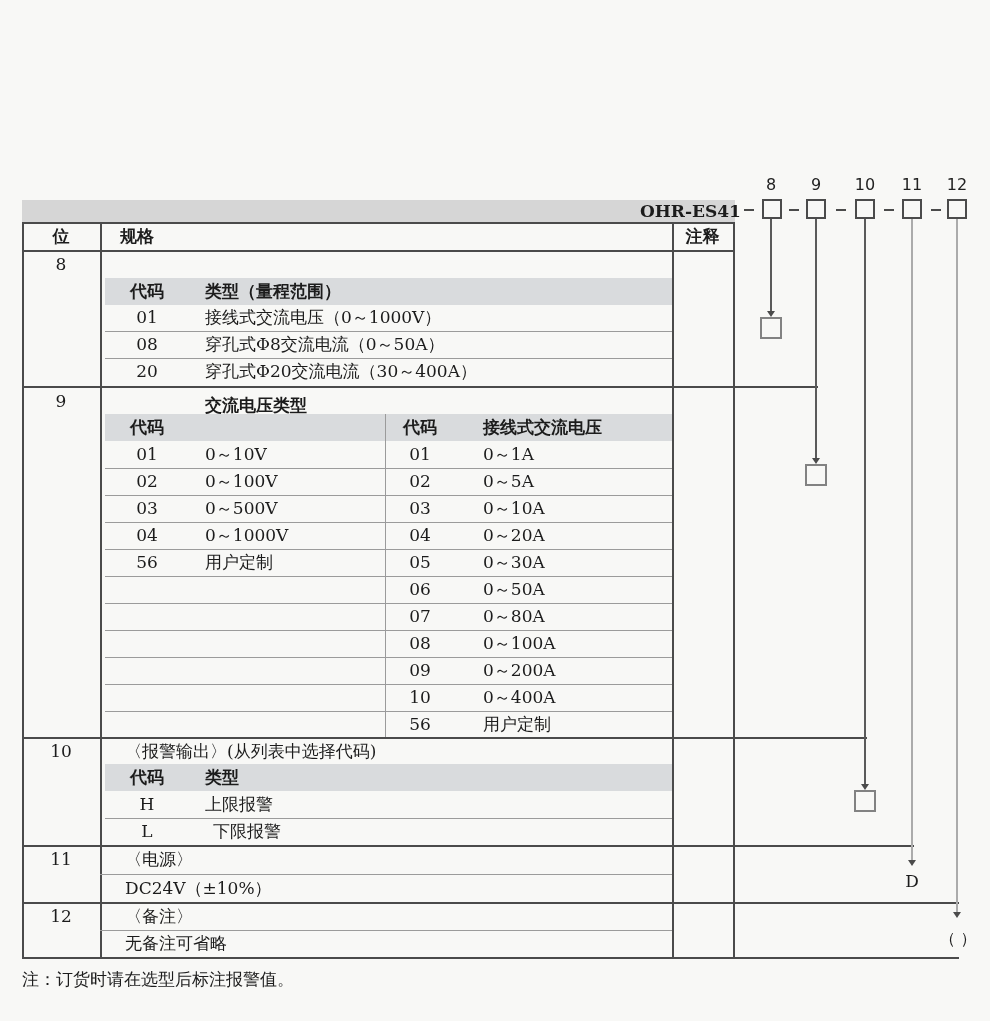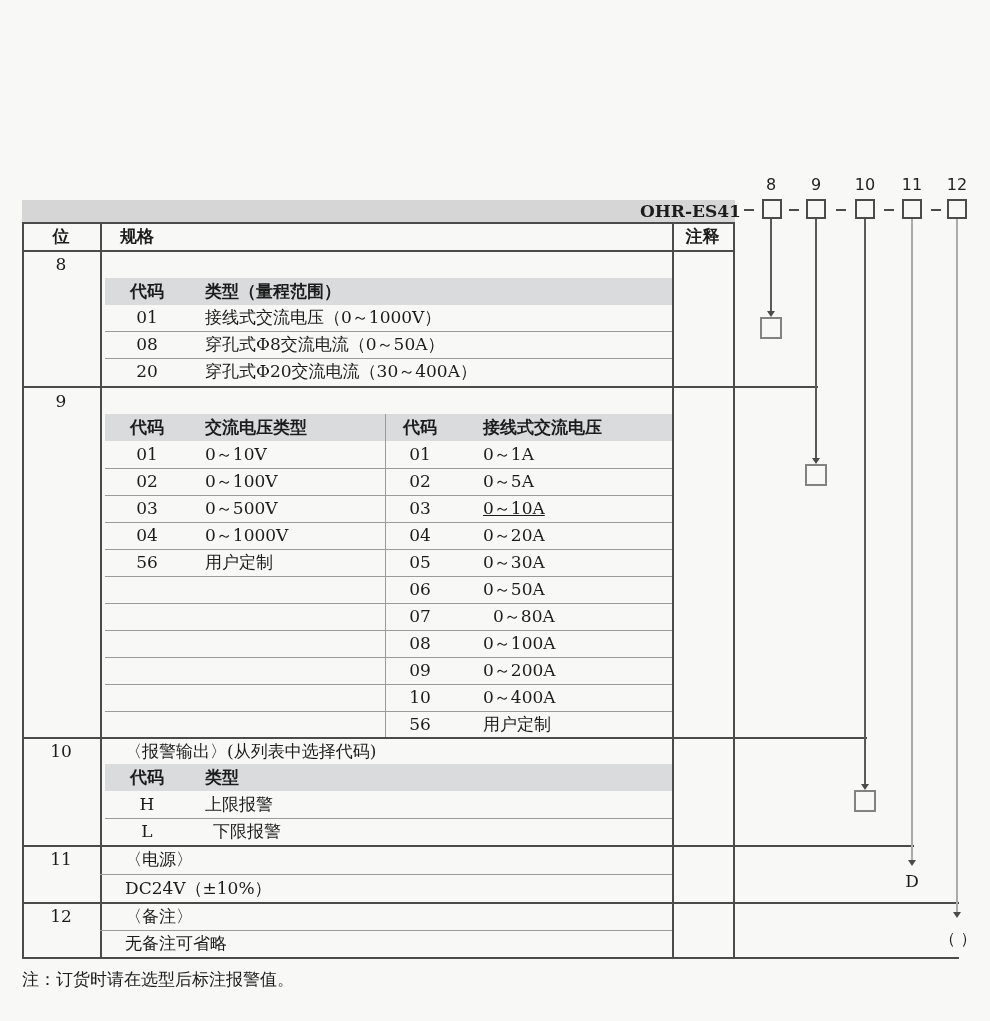--- a/index.html
+++ b/index.html
@@ -99,49 +99,49 @@
   <span class="t b" style="left:205px;top:278px;">类型（量程范围）</span>
   <span class="t ctr" style="left:105px;top:304px;width:84px;">01</span>
   <span class="t" style="left:205px;top:304px;">接线式交流电压（0～1000V）</span>
   <span class="t ctr" style="left:105px;top:331px;width:84px;">08</span>
   <span class="t" style="left:205px;top:331px;">穿孔式Φ8交流电流（0～50A）</span>
   <span class="t ctr" style="left:105px;top:358px;width:84px;">20</span>
   <span class="t" style="left:205px;top:358px;">穿孔式Φ20交流电流（30～400A）</span>
 
   <span class="t ctr" style="left:22px;top:387px;width:78px;line-height:28px;">9</span>
   <span class="t b ctr" style="left:105px;top:414px;width:84px;">代码</span>
-  <span class="t b" style="left:205px;top:414px;">交流电压类型</span>
+  <span class="t b" style="left:205px;top:392px;">交流电压类型</span>
   <span class="t b ctr" style="left:385px;top:414px;width:70px;">代码</span>
   <span class="t b" style="left:483px;top:414px;">接线式交流电压</span>
 
   <span class="t ctr" style="left:105px;top:441px;width:84px;">01</span>
   <span class="t" style="left:205px;top:441px;">0～10V</span>
   <span class="t ctr" style="left:105px;top:468px;width:84px;">02</span>
   <span class="t" style="left:205px;top:468px;">0～100V</span>
   <span class="t ctr" style="left:105px;top:495px;width:84px;">03</span>
   <span class="t" style="left:205px;top:495px;">0～500V</span>
   <span class="t ctr" style="left:105px;top:522px;width:84px;">04</span>
   <span class="t" style="left:205px;top:522px;">0～1000V</span>
   <span class="t ctr" style="left:105px;top:549px;width:84px;">56</span>
   <span class="t" style="left:205px;top:549px;">用户定制</span>
 
   <span class="t ctr" style="left:385px;top:441px;width:70px;">01</span>
   <span class="t" style="left:483px;top:441px;">0～1A</span>
   <span class="t ctr" style="left:385px;top:468px;width:70px;">02</span>
   <span class="t" style="left:483px;top:468px;">0～5A</span>
   <span class="t ctr" style="left:385px;top:495px;width:70px;">03</span>
-  <span class="t" style="left:483px;top:495px;text-decoration:underline;">0～10A</span>
+  <span class="t" style="left:483px;top:495px;">0～10A</span>
   <span class="t ctr" style="left:385px;top:522px;width:70px;">04</span>
   <span class="t" style="left:483px;top:522px;">0～20A</span>
   <span class="t ctr" style="left:385px;top:549px;width:70px;">05</span>
   <span class="t" style="left:483px;top:549px;">0～30A</span>
   <span class="t ctr" style="left:385px;top:576px;width:70px;">06</span>
   <span class="t" style="left:483px;top:576px;">0～50A</span>
   <span class="t ctr" style="left:385px;top:603px;width:70px;">07</span>
-  <span class="t" style="left:483px;top:603px;margin-left:10px;">0～80A</span>
+  <span class="t" style="left:483px;top:603px;">0～80A</span>
   <span class="t ctr" style="left:385px;top:630px;width:70px;">08</span>
   <span class="t" style="left:483px;top:630px;">0～100A</span>
   <span class="t ctr" style="left:385px;top:657px;width:70px;">09</span>
   <span class="t" style="left:483px;top:657px;">0～200A</span>
   <span class="t ctr" style="left:385px;top:684px;width:70px;">10</span>
   <span class="t" style="left:483px;top:684px;">0～400A</span>
   <span class="t ctr" style="left:385px;top:711px;width:70px;">56</span>
   <span class="t" style="left:483px;top:711px;">用户定制</span>
 
   <span class="t ctr" style="left:22px;top:737px;width:78px;line-height:28px;">10</span>

